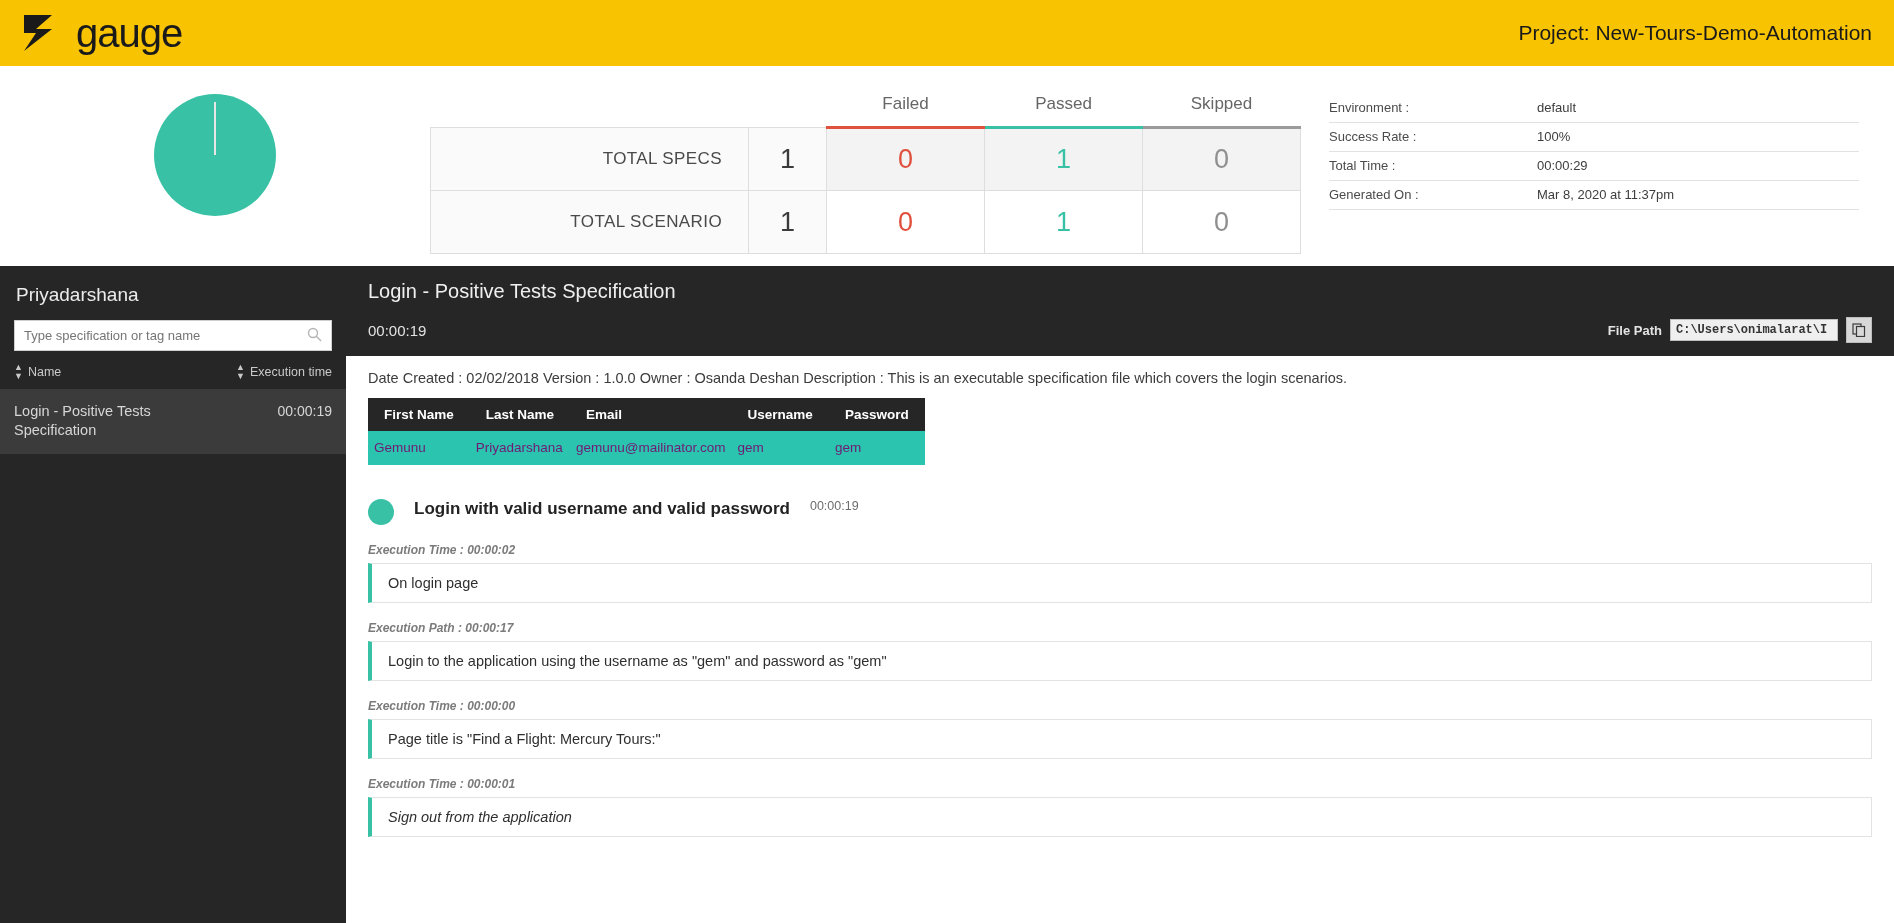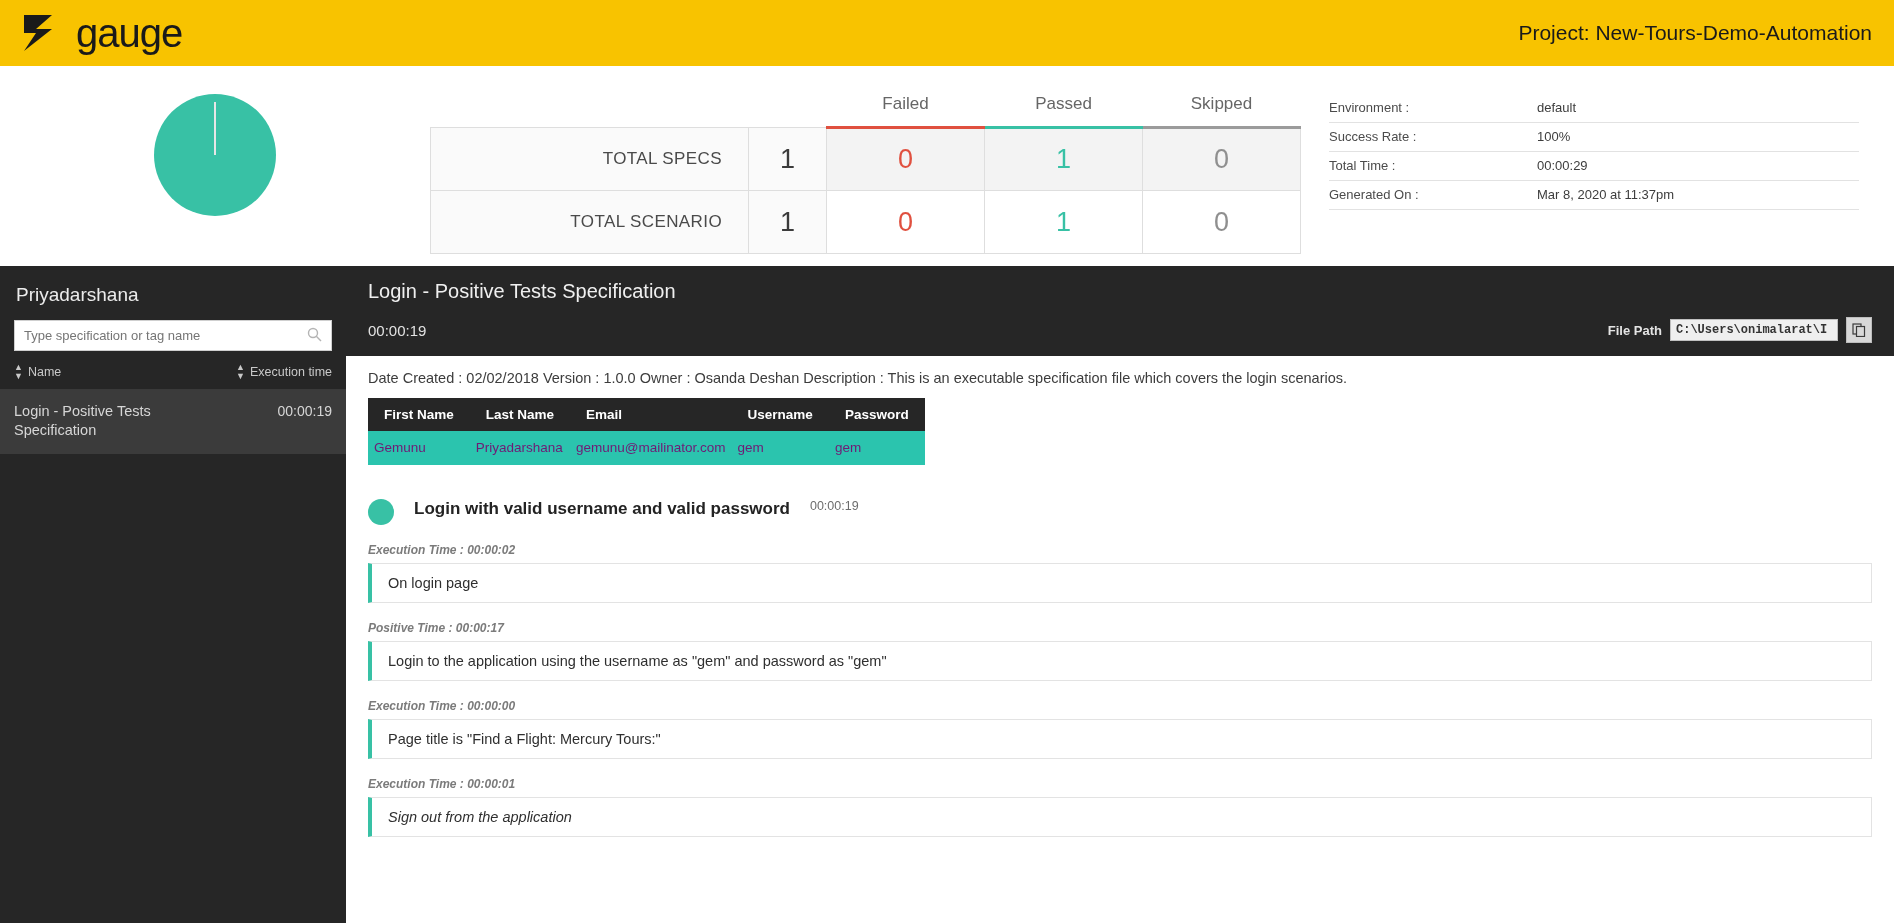--- a/index.html
+++ b/index.html
@@ -433,21 +433,21 @@
         <div class="scenario-title">Login with valid username and valid password</div>
         <div class="scenario-time">00:00:19</div>
       </div>
 
       <div class="step-block">
         <div class="step-exec-time">Execution Time : 00:00:02</div>
         <div class="step-row">On login page</div>
       </div>
 
       <div class="step-block">
-        <div class="step-exec-time">Positive Time : 00:00:17</div>
+        <div class="step-exec-time">Execution Path : 00:00:17</div>
         <div class="step-row">Login to the application using the username as "gem" and password as "gem"</div>
       </div>
 
       <div class="step-block">
         <div class="step-exec-time">Execution Time : 00:00:00</div>
         <div class="step-row">Page title is "Find a Flight: Mercury Tours:"</div>
       </div>
 
       <div class="step-block">
         <div class="step-exec-time">Execution Time : 00:00:01</div>

